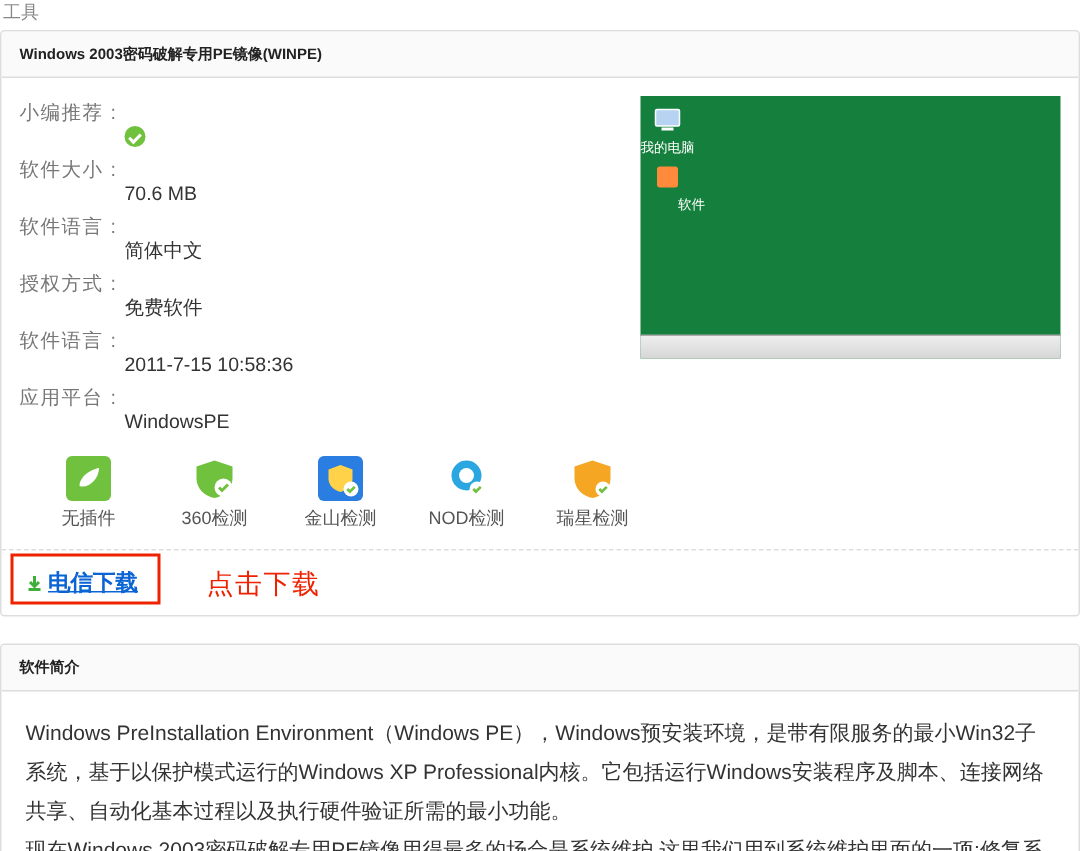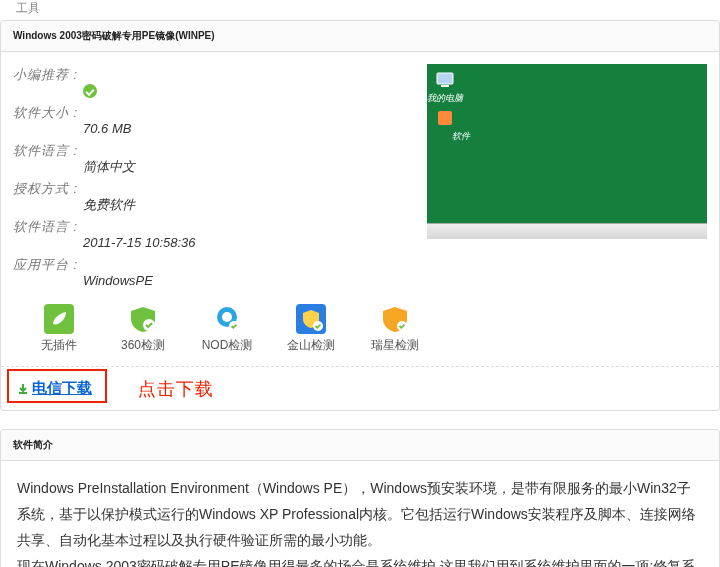--- a/index.html
+++ b/index.html
@@ -1,20 +1,20 @@
 <!DOCTYPE html>
 <html><head>
 <meta charset="utf-8">
 <style>
 * { margin: 0; padding: 0; box-sizing: border-box; }
 body { font-family: "Microsoft YaHei", Arial, sans-serif; font-size: 13px; color: #333; background: #fff; width: 720px; margin: 0 auto; }
-.crumb { color: #888; font-size: 12px; padding: 0 0 3px 16px; }
+.crumb { color: #888; font-size: 12px; padding: 0 0 3px 2px; }
 .panel { border: 1px solid #ddd; border-radius: 3px; margin-bottom: 18px; overflow: hidden; }
 .panel-hd { background: #fafafa; border-bottom: 1px solid #ddd; padding: 8px 12px; font-weight: bold; font-size: 10px; color: #222; }
-.info-body { display: flex; padding: 12px; gap: 6px; font-style: italic; }
+.info-body { display: flex; padding: 12px; gap: 6px; }
 .info-left { flex: 1; }
 .info-row { display: flex; line-height: 22px; font-size: 13px; }
 .info-label { width: 70px; color: #777; letter-spacing: 1px; }
 .info-value { color: #333; margin-top: 16px; }
 .check-ok { display: inline-block; width: 14px; height: 14px; border-radius: 50%; background: #6fc13e; position: relative; top: 3px; }
 .check-ok::after { content: ""; position: absolute; left: 3px; top: 5px; width: 6px; height: 3px; border-left: 2px solid #fff; border-bottom: 2px solid #fff; transform: rotate(-45deg); }
 .shot { width: 280px; height: 175px; background: #15803d; position: relative; }
 .shotbar { position: absolute; left: 0; right: 0; bottom: 0; height: 16px; background: linear-gradient(#eee,#d6d6d6); border-top: 1px solid #aaa; }
 .shotico { position: absolute; width: 20px; height: 20px; }
 .shotico svg { width: 20px; height: 20px; }
@@ -92,35 +92,35 @@
     <div class="chk">
       <svg viewBox="0 0 30 30">
           <path d="M15 3 L27 7 V15 C27 22 21 27 15 28 C9 27 3 22 3 15 V7 Z" fill="#6fc13e"></path>
           <circle cx="21" cy="21" r="6" fill="#fff"></circle>
           <path d="M18 21 l2 2 4-4" stroke="#6fc13e" stroke-width="2" fill="none"></path>
         </svg>
       <span>360检测</span>
     </div>
     <div class="chk">
       <svg viewBox="0 0 30 30">
+          <rect width="30" height="30" rx="4" fill="#2a7de1"></rect>
+          <path d="M15 6 L23 9 V15 C23 20 19 23 15 24 C11 23 7 20 7 15 V9 Z" fill="#ffd24a"></path>
+          <circle cx="22" cy="22" r="5" fill="#fff"></circle>
+          <path d="M19.5 22 l1.8 1.8 3.2-3.2" stroke="#6fc13e" stroke-width="1.8" fill="none"></path>
+        </svg>
+      <span>金山检测</span>
+    </div>
+    <div class="chk">
+      <svg viewBox="0 0 30 30">
           <circle cx="15" cy="13" r="10" fill="#2aa7e1"></circle>
           <circle cx="15" cy="13" r="5" fill="#fff"></circle>
           <circle cx="22" cy="22" r="5" fill="#fff"></circle>
           <path d="M19.5 22 l1.8 1.8 3.2-3.2" stroke="#6fc13e" stroke-width="1.8" fill="none"></path>
         </svg>
       <span>NOD检测</span>
-    </div>
-    <div class="chk">
-      <svg viewBox="0 0 30 30">
-          <rect width="30" height="30" rx="4" fill="#2a7de1"></rect>
-          <path d="M15 6 L23 9 V15 C23 20 19 23 15 24 C11 23 7 20 7 15 V9 Z" fill="#ffd24a"></path>
-          <circle cx="22" cy="22" r="5" fill="#fff"></circle>
-          <path d="M19.5 22 l1.8 1.8 3.2-3.2" stroke="#6fc13e" stroke-width="1.8" fill="none"></path>
-        </svg>
-      <span>金山检测</span>
     </div>
     <div class="chk">
       <svg viewBox="0 0 30 30">
           <path d="M15 3 L27 7 V15 C27 22 21 27 15 28 C9 27 3 22 3 15 V7 Z" fill="#f5a623"></path>
           <circle cx="22" cy="22" r="5" fill="#fff"></circle>
           <path d="M19.5 22 l1.8 1.8 3.2-3.2" stroke="#6fc13e" stroke-width="1.8" fill="none"></path>
         </svg>
       <span>瑞星检测</span>
     </div>
   </div>

